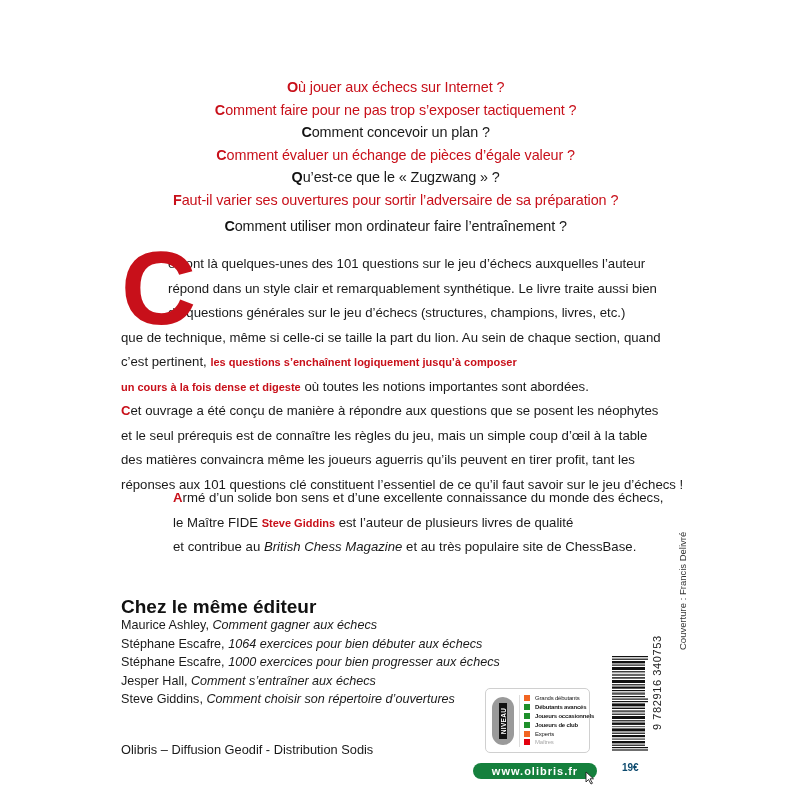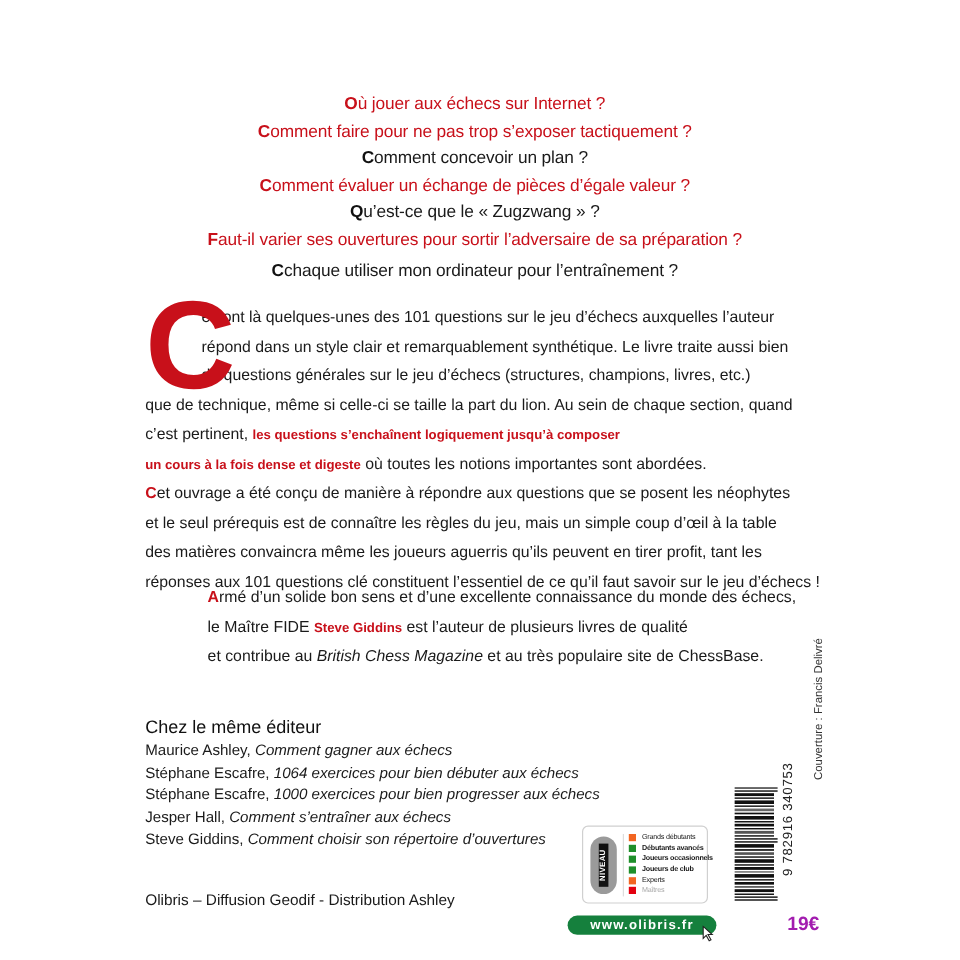--- a/index.html
+++ b/index.html
@@ -19,21 +19,21 @@
       color: #c8101a; font-size: 104px; line-height: 80px; width: 48px; height: 80px;
     }
     .line { white-space: nowrap; height: 24.5px; }
     .line.ind { padding-left: 47px; }
     .strong-red { color: #c8101a; font-weight: bold; font-size: 11px; }
     .c-red { color: #c8101a; font-weight: bold; }
     .author { position: absolute; left: 173px; top: 486px; font-size: 13.2px; line-height: 24.5px; }
     .author .line { height: 24.5px; }
     .author i { font-style: italic; }
     .same-ed { position: absolute; left: 121px; top: 597px; }
-    .same-ed h3 { margin: 0; font-size: 15px; font-weight: normal; line-height: 19px; color: #111; }
+    .same-ed h3 { margin: 0; font-size: 19px; font-weight: bold; line-height: 19px; color: #111; }
     .same-ed .item { font-size: 12.6px; line-height: 18.6px; white-space: nowrap; }
     .same-ed .item i { font-style: italic; }
     .footer-text { position: absolute; left: 121px; top: 742px; font-size: 12.8px; white-space: nowrap; }
     .level-box {
       position: absolute; left: 485px; top: 688px; width: 103px; height: 63px; border: 1px solid #d0d0d0;
       border-radius: 5px; background: #fff;
     }
     .level-divider { position: absolute; left: 33px; top: 6px; width: 1px; height: 52px; background: #ddd; }
     .level-badge {
       position: absolute; left: 6px; top: 8px; width: 22px; height: 48px; border-radius: 11px; background: #9a9a9a;
@@ -48,42 +48,42 @@
     .levels { position: absolute; left: 38px; top: 5px; }
     .lvl { height: 8.8px; display: flex; align-items: center; font-size: 6px; line-height: 8px; white-space: nowrap; letter-spacing: -0.2px; }
     .lvl .sw { width: 6px; height: 6px; margin-right: 5px; flex: 0 0 6px; }
     .lvl.bold { font-weight: bold; }
     .lvl.faint { color: #aaa; }
     .url-pill {
       position: absolute; left: 473px; top: 763px; width: 124px; height: 16px; background: #15803d; border-radius: 8px;
       color: #fff; font-size: 11px; font-weight: bold; letter-spacing: 1px; text-align: center; line-height: 16px;
     }
     .cursor { position: absolute; left: 585px; top: 771px; width: 12px; height: 14px; }
-    .price { position: absolute; left: 656px; top: 762px; font-size: 16px; font-weight: bold; color: #a21caf; }
+    .price { position: absolute; left: 622px; top: 762px; font-size: 10px; font-weight: bold; color: #0c4a6e; }
     .barcode { position: absolute; left: 612px; top: 656px; width: 42px; height: 96px; }
     .barcode-digits {
       position: absolute; left: 651px; top: 730px; transform-origin: left top; transform: rotate(-90deg);
       font-size: 11px; white-space: nowrap; letter-spacing: 0.6px; color: #222;
     }
     .credit {
       position: absolute; left: 677px; top: 650px; transform-origin: left top; transform: rotate(-90deg);
       font-size: 9.5px; white-space: nowrap; color: #333;
     }
   </style>
 </head>
 <body>
 
 <div class="questions">
   <div class="q red"><span class="init">O</span><span>ù jouer aux échecs sur Internet ?</span></div>
   <div class="q red"><span class="init">C</span><span>omment faire pour ne pas trop s’exposer tactiquement ?</span></div>
   <div class="q black"><span class="init">C</span><span>omment concevoir un plan ?</span></div>
   <div class="q red"><span class="init">C</span><span>omment évaluer un échange de pièces d’égale valeur ?</span></div>
   <div class="q black"><span class="init">Q</span><span>u’est-ce que le « Zugzwang » ?</span></div>
   <div class="q red"><span class="init">F</span><span>aut-il varier ses ouvertures pour sortir l’adversaire de sa préparation ?</span></div>
-  <div class="q black" style="margin-top:3px"><span class="init">C</span><span>chaque utiliser mon ordinateur pour l’entraînement ?</span></div>
+  <div class="q black" style="margin-top:3px"><span class="init">C</span><span>omment utiliser mon ordinateur faire l’entraînement ?</span></div>
 </div>
 
 <div class="intro">
   <div class="dropcap">C</div>
   <div class="line ind">e sont là quelques-unes des 101 questions sur le jeu d’échecs auxquelles l’auteur</div>
   <div class="line ind">répond dans un style clair et remarquablement synthétique. Le livre traite aussi bien</div>
   <div class="line ind">de questions générales sur le jeu d’échecs (structures, champions, livres, etc.)</div>
   <div class="line">que de technique, même si celle-ci se taille la part du lion. Au sein de chaque section, quand</div>
   <div class="line"><span>c’est pertinent, </span><span class="strong-red">les questions s’enchaînent logiquement jusqu’à composer</span></div>
   <div class="line"><span class="strong-red">un cours à la fois dense et digeste</span><span> où toutes les notions importantes sont abordées.</span></div>
@@ -101,21 +101,21 @@
 
 <div class="same-ed">
   <h3>Chez le même éditeur</h3>
   <div class="item"><span>Maurice Ashley, </span><i>Comment gagner aux échecs</i></div>
   <div class="item"><span>Stéphane Escafre, </span><i>1064 exercices pour bien débuter aux échecs</i></div>
   <div class="item"><span>Stéphane Escafre, </span><i>1000 exercices pour bien progresser aux échecs</i></div>
   <div class="item"><span>Jesper Hall, </span><i>Comment s’entraîner aux échecs</i></div>
   <div class="item"><span>Steve Giddins, </span><i>Comment choisir son répertoire d’ouvertures</i></div>
 </div>
 
-<div class="footer-text">Olibris – Diffusion Geodif - Distribution Ashley</div>
+<div class="footer-text">Olibris – Diffusion Geodif - Distribution Sodis</div>
 
 <div class="level-box">
   <div class="level-badge">
     <div class="level-badge-inner"></div>
     <div class="level-badge-text">NIVEAU</div>
   </div>
   <div class="level-divider"></div>
   <div class="levels">
     <div class="lvl">
         <span class="sw" style="background:#f26522"></span>

